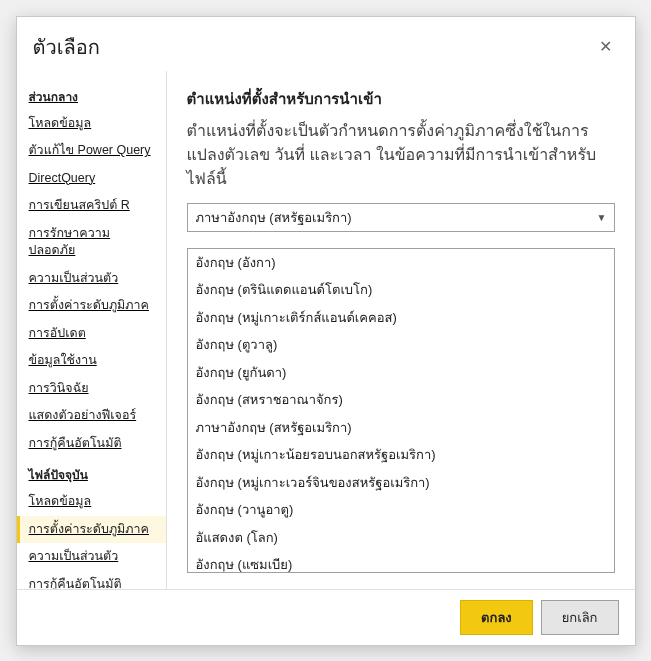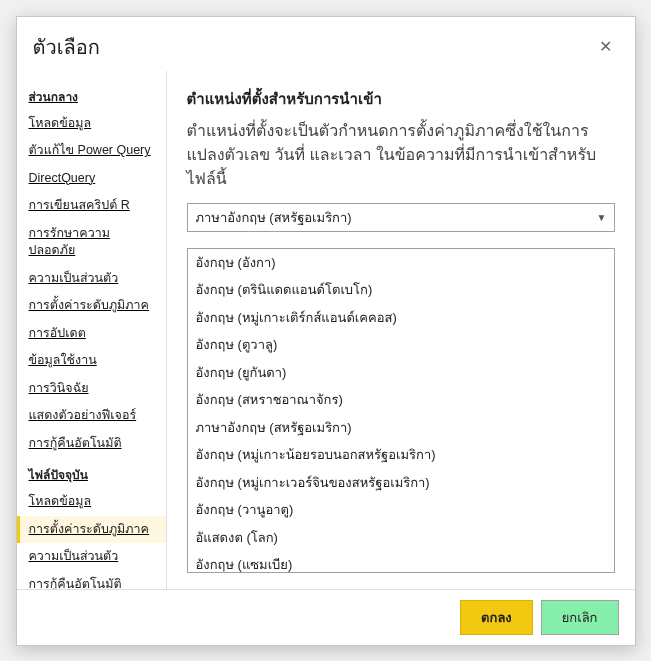--- a/index.html
+++ b/index.html
@@ -150,21 +150,21 @@
     .btn-ok {
       background: #f2c811;
       border: 1px solid #d9b200;
       padding: 6px 20px;
       font-size: 13px;
       cursor: pointer;
       font-weight: 600;
       color: #212121;
     }
     .btn-cancel {
-      background: #86efac;
+      background: #e5e5e5;
       border: 1px solid #a0a0a0;
       padding: 6px 20px;
       font-size: 13px;
       cursor: pointer;
       color: #212121;
       text-align: right;
     }
   </style>
 </head>
 <body>

